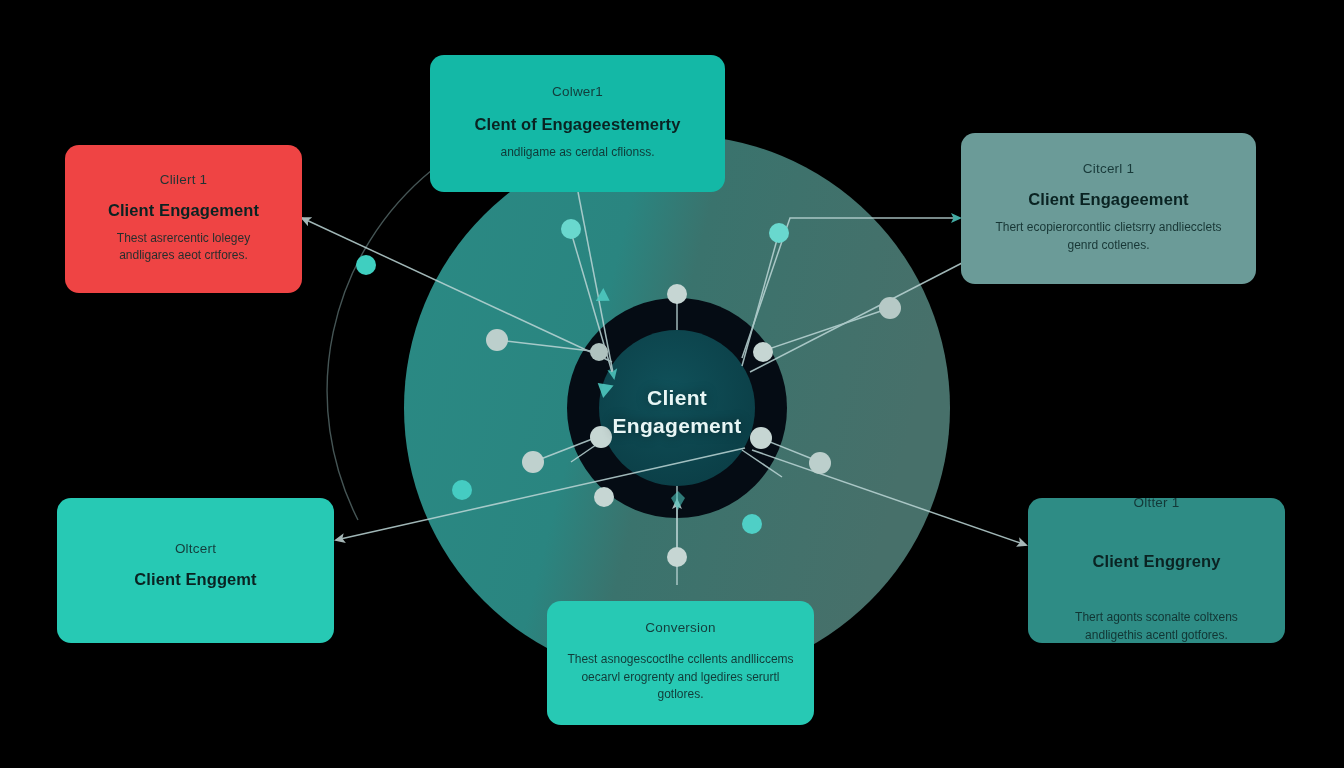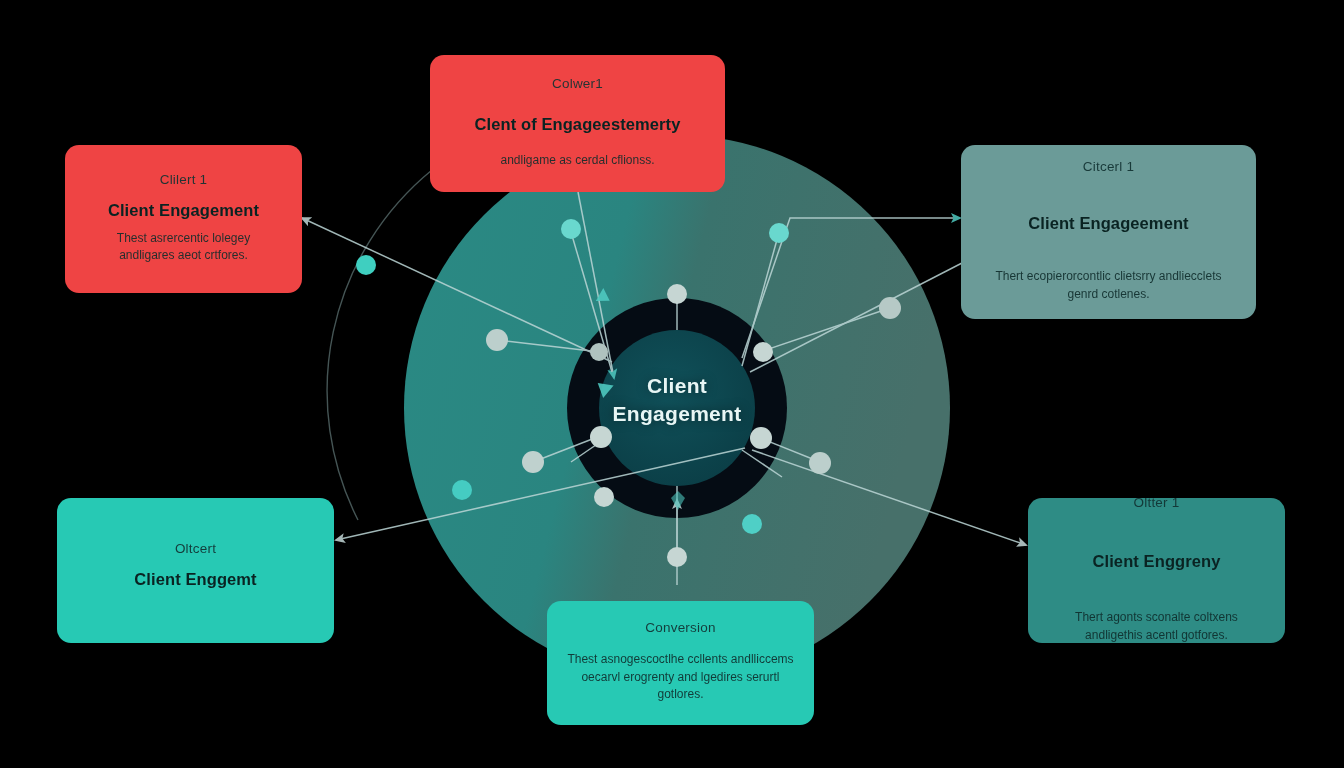--- a/index.html
+++ b/index.html
@@ -62,34 +62,34 @@
     line-height: 1.45;
     font-weight: 400;
     color: #0f2c2b;
     opacity: 0.9;
     max-width: 92%;
   }
 
   
   #card-top    { left: 430px; top: 55px;  width: 295px; height: 137px; }
   #card-left-top    { left: 65px;  top: 145px; width: 237px; height: 148px; }
-  #card-right-top   { left: 961px; top: 145px; width: 295px; height: 174px; justify-content: space-between; }
+  #card-right-top   { left: 961px; top: 133px; width: 295px; height: 151px; }
   #card-left-bottom { left: 57px;  top: 498px; width: 277px; height: 145px; }
   #card-right-bottom{ left: 1028px;top: 498px; width: 257px; height: 145px; gap: 28px; }
   #card-bottom      { left: 547px; top: 585px; width: 267px; height: 124px; margin-top: 16px; }
 
   #card-bottom .node-eyebrow { margin-bottom: 16px; }
   #card-bottom .node-desc { max-width: 98%; }
   #card-top .node-eyebrow { margin-bottom: 16px; }
 
   
   #hub-label {
     position: absolute;
     left: 567px;
-    top: 372px;
+    top: 384px;
     width: 220px;
     text-align: center;
     color: #e8f6f5;
     font-size: 21px;
     font-weight: 600;
     line-height: 1.32;
     letter-spacing: 0.3px;
     pointer-events: none;
     text-shadow: 0 0 12px rgba(0,0,0,0.45);
   }
@@ -176,21 +176,21 @@
       <circle cx="533" cy="462" r="11" fill="#BFD1CE"></circle>
       <circle cx="604" cy="497" r="10" fill="#C6D6D3"></circle>
       <circle cx="761" cy="438" r="11" fill="#C6D6D3"></circle>
       <circle cx="820" cy="463" r="11" fill="#BCCFCC"></circle>
       <circle cx="763" cy="352" r="10" fill="#C6D6D3"></circle>
       <circle cx="599" cy="352" r="9" fill="#AFC2BF"></circle>
       <circle cx="677" cy="557" r="10" fill="#C6D6D3"></circle>
     </g>
   </svg>
 
-  <div class="node-card" id="card-top" style="background:#ef4444;gap:8px;">
+  <div class="node-card" id="card-top" style="background:#14b8a6;">
     <div class="node-eyebrow">Colwer1</div>
     <div class="node-title">Clent of Engageestemerty</div>
     <div class="node-desc">andligame as cerdal cflionss.</div>
   </div>
 
   <div class="node-card" id="card-left-top" style="background:#ef4444;">
     <div class="node-eyebrow">Clilert 1</div>
     <div class="node-title">Client Engagement</div>
     <div class="node-desc">Thest asrercentic lolegey andligares aeot crtfores.</div>
   </div>

